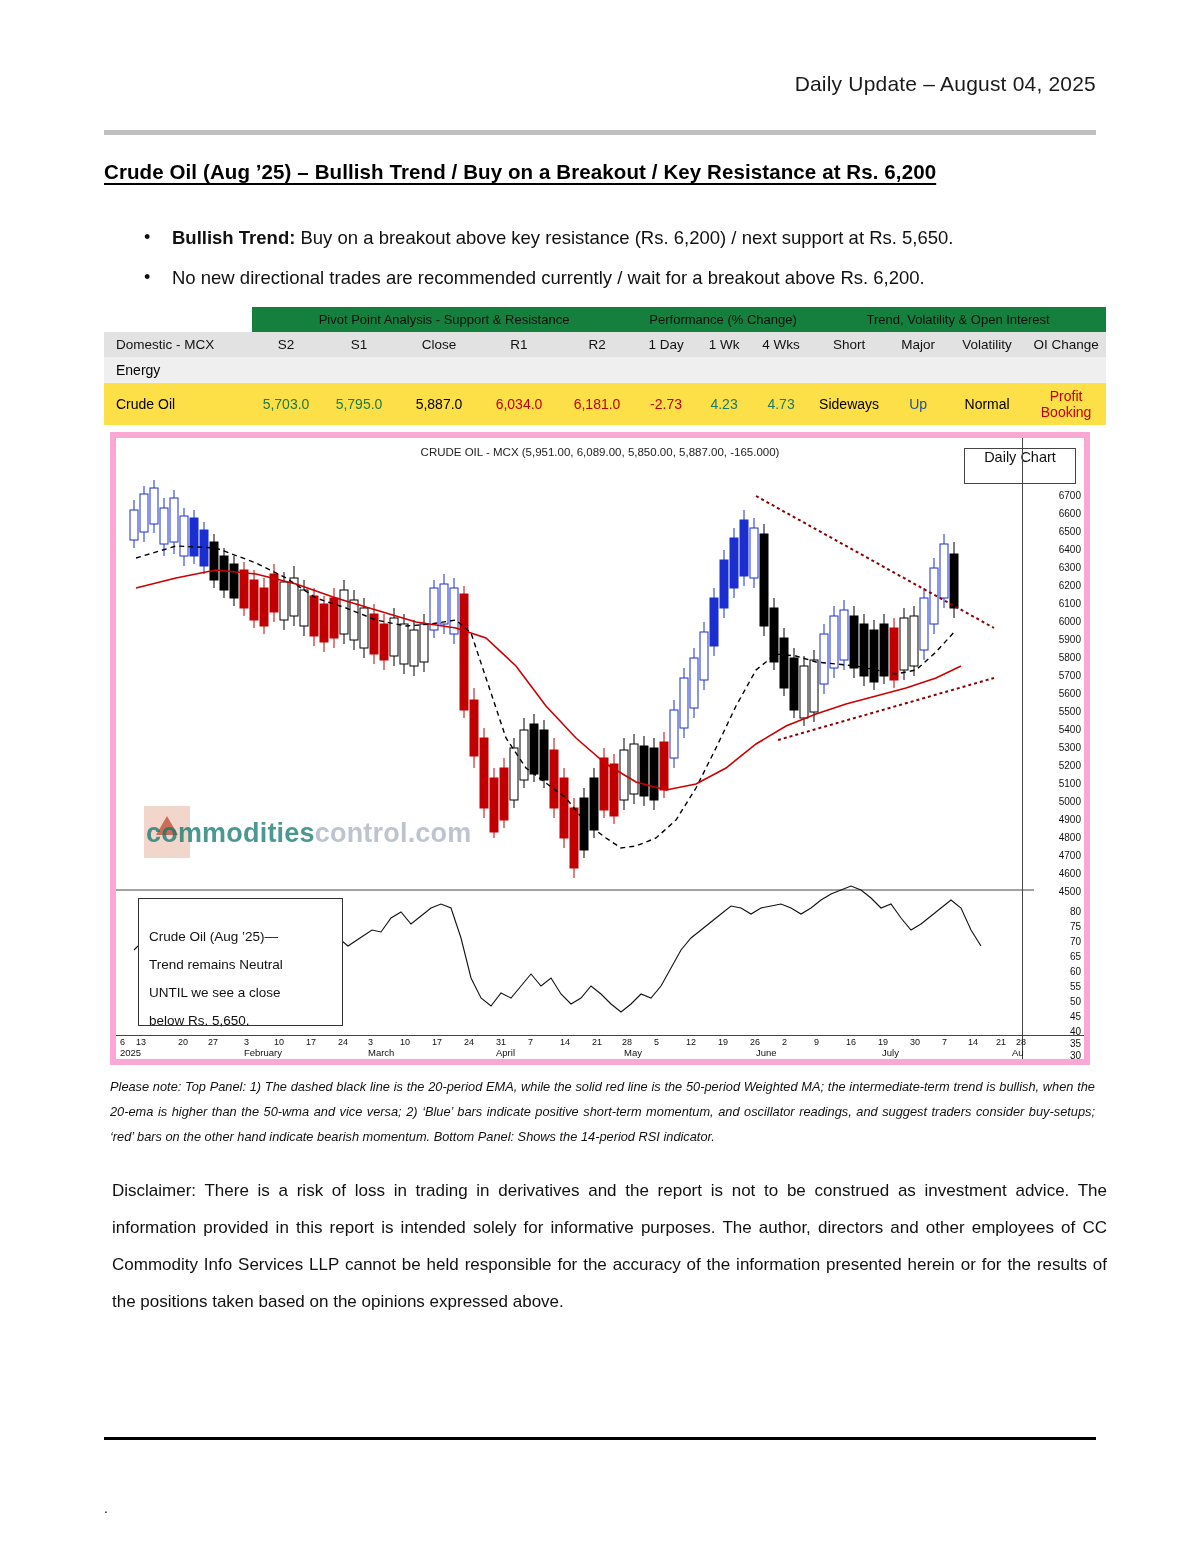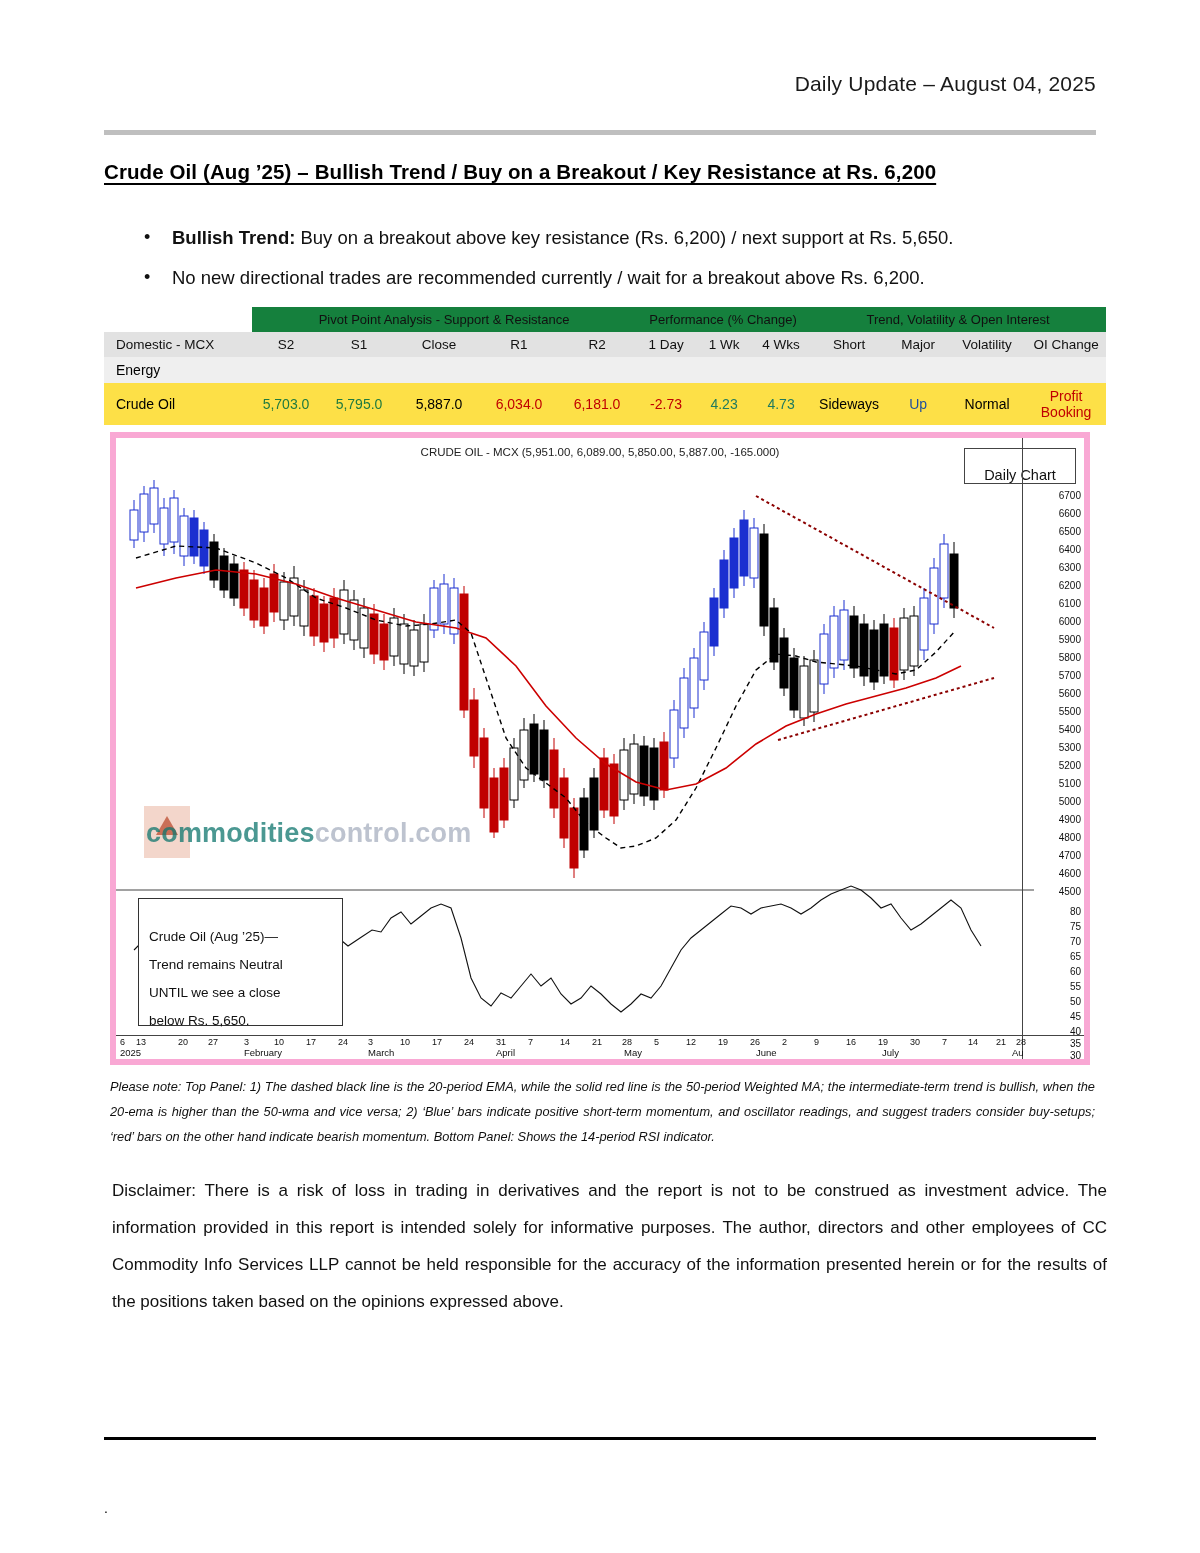--- a/index.html
+++ b/index.html
@@ -64,21 +64,21 @@
   .chart-box {
     position:absolute; top:432px; left:110px; width:980px; height:633px;
     border:6px solid #f9a8d4; background:#fff;
   }
   .chart-title {
     position:absolute; top:8px; left:0; width:100%; text-align:center;
     font-size:11.5px; color:#222; font-family:"Liberation Sans", sans-serif;
   }
   .daily-chart-badge {
     position:absolute; top:10px; right:8px; width:112px; height:36px;
-    border:1px solid #444; background:#fff; display:flex; align-items:flex-end; justify-content:center;
+    border:1px solid #444; background:#fff; display:flex; align-items:flex-start; justify-content:center;
     font-size:14.5px; color:#111;
   }
   .note-box {
     position:absolute; left:22px; top:460px; width:205px; height:128px;
     border:1px solid #333; background:#fff; padding:24px 10px;
     font-size:13.5px; line-height:28px; color:#111;
   }
   .wm {
     position:absolute; left:30px; top:380px;
     font-size:27px; color:#a8b0c0; opacity:.75; font-weight:700;

